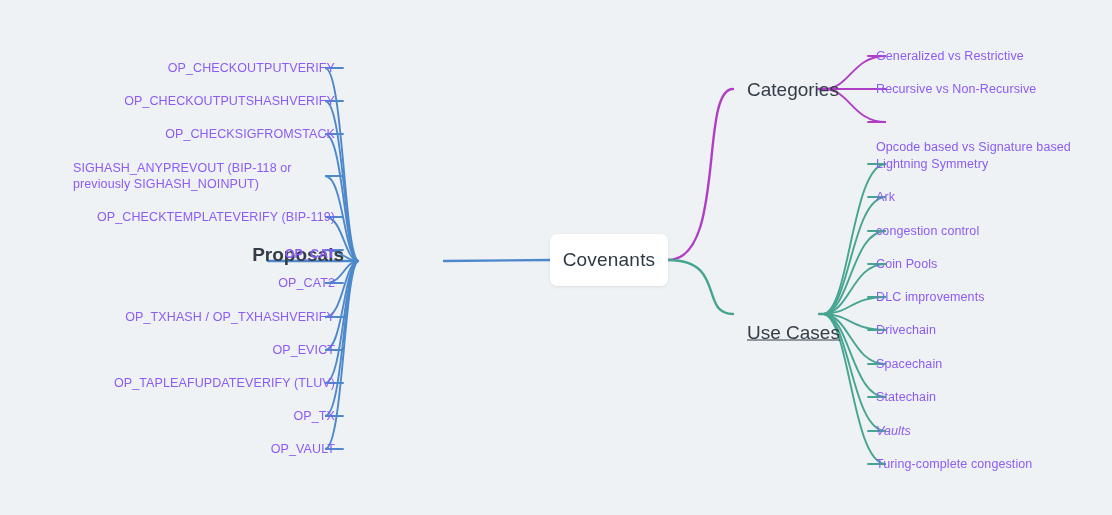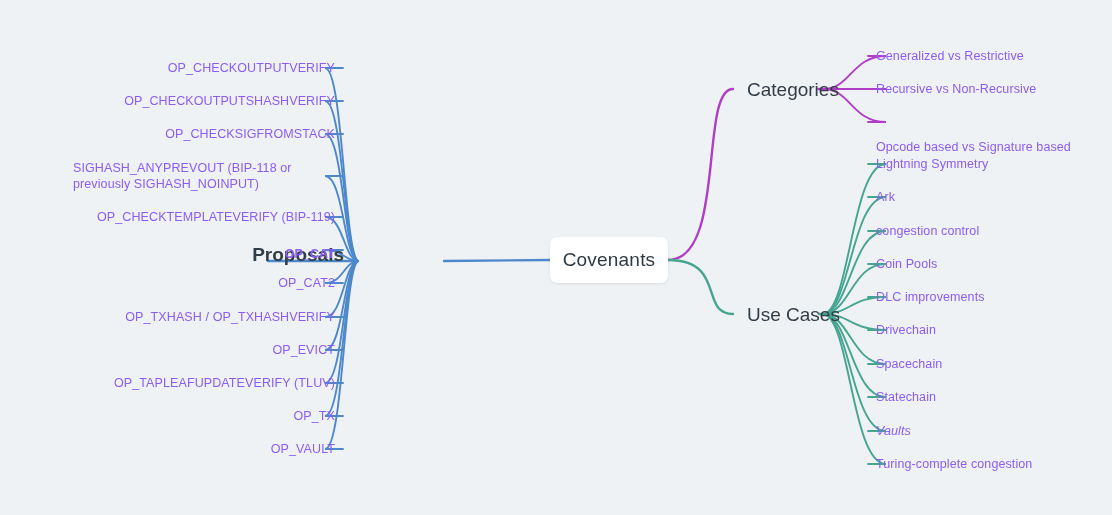--- a/index.html
+++ b/index.html
@@ -106,21 +106,21 @@
       <path d="M 824 314 C 850 310.68, 852 231, 886 231 L 868 231" stroke="#46a591" stroke-width="1.9" fill="none" stroke-linecap="round"></path>
       <path d="M 824 314 C 850 312, 852 264, 886 264 L 868 264" stroke="#46a591" stroke-width="1.9" fill="none" stroke-linecap="round"></path>
       <path d="M 824 314 C 850 313.32, 852 297, 886 297 L 868 297" stroke="#46a591" stroke-width="1.9" fill="none" stroke-linecap="round"></path>
       <path d="M 824 314 C 850 314.64, 852 330, 886 330 L 868 330" stroke="#46a591" stroke-width="1.9" fill="none" stroke-linecap="round"></path>
       <path d="M 824 314 C 850 316, 852 364, 886 364 L 868 364" stroke="#46a591" stroke-width="1.9" fill="none" stroke-linecap="round"></path>
       <path d="M 824 314 C 850 317.32, 852 397, 886 397 L 868 397" stroke="#46a591" stroke-width="1.9" fill="none" stroke-linecap="round"></path>
       <path d="M 824 314 C 850 318.68, 852 431, 886 431 L 868 431" stroke="#46a591" stroke-width="1.9" fill="none" stroke-linecap="round"></path>
       <path d="M 824 314 C 850 320, 852 464, 886 464 L 868 464" stroke="#46a591" stroke-width="1.9" fill="none" stroke-linecap="round"></path>
     </svg>
 
-  <div id="root-node" style="left: 609px; top: 260px; width: 118px; height: 46px; background: rgb(255, 255, 255);">
+  <div id="root-node" style="left: 609px; top: 260px; width: 118px; height: 52px; background: rgb(255, 255, 255);">
     <span class="root-text" style="color: rgb(45, 58, 69);">Covenants</span>
   </div>
 
   <div id="labels-layer">
       <div class="branch-label to-left" style="top: 254px; right: 768px; font-weight: bold;">Proposals</div>
       <div class="node-label leaf-left" style="top: 68px; right: 777px;">OP_CHECKOUTPUTVERIFY</div>
       <div class="node-label leaf-left" style="top: 101px; right: 777px;">OP_CHECKOUTPUTSHASHVERIFY</div>
       <div class="node-label leaf-left" style="top: 134px; right: 777px;">OP_CHECKSIGFROMSTACK</div>
       <div class="node-label leaf-left multiline" style="top: 176px; right: 777px;">SIGHASH_ANYPREVOUT (BIP-118 or previously SIGHASH_NOINPUT)</div>
       <div class="node-label leaf-left" style="top: 217px; right: 777px;">OP_CHECKTEMPLATEVERIFY (BIP-119)</div>
@@ -128,21 +128,21 @@
       <div class="node-label leaf-left" style="top: 283px; right: 777px;">OP_CAT2</div>
       <div class="node-label leaf-left" style="top: 317px; right: 777px;">OP_TXHASH / OP_TXHASHVERIFY</div>
       <div class="node-label leaf-left" style="top: 350px; right: 777px;">OP_EVICT</div>
       <div class="node-label leaf-left" style="top: 383px; right: 777px;">OP_TAPLEAFUPDATEVERIFY (TLUV)</div>
       <div class="node-label leaf-left" style="top: 416px; right: 777px;">OP_TX</div>
       <div class="node-label leaf-left" style="top: 449px; right: 777px;">OP_VAULT</div>
       <div class="branch-label to-right" style="top: 89px; left: 747px;">Categories</div>
       <div class="node-label leaf-right" style="top: 56px; left: 876px;">Generalized vs Restrictive</div>
       <div class="node-label leaf-right" style="top: 89px; left: 876px;">Recursive vs Non-Recursive</div>
       <div class="node-label leaf-right" style="top: 122px; left: 876px; margin-top: 25px;">Opcode based vs Signature based</div>
-      <div class="branch-label to-right" style="top: 314px; left: 747px;">Use Cases</div>
+      <div class="branch-label to-right" style="top: 332px; left: 747px; text-decoration: underline;">Use Cases</div>
       <div class="node-label leaf-right" style="top: 164px; left: 876px;">Lightning Symmetry</div>
       <div class="node-label leaf-right" style="top: 197px; left: 876px;">Ark</div>
       <div class="node-label leaf-right" style="top: 231px; left: 876px;">congestion control</div>
       <div class="node-label leaf-right" style="top: 264px; left: 876px;">Coin Pools</div>
       <div class="node-label leaf-right" style="top: 297px; left: 876px;">DLC improvements</div>
       <div class="node-label leaf-right" style="top: 330px; left: 876px;">Drivechain</div>
       <div class="node-label leaf-right" style="top: 364px; left: 876px;">Spacechain</div>
       <div class="node-label leaf-right" style="top: 397px; left: 876px;">Statechain</div>
       <div class="node-label leaf-right" style="top: 431px; left: 876px; font-style: italic;">Vaults</div>
       <div class="node-label leaf-right" style="top: 464px; left: 876px;">Turing-complete congestion</div>

